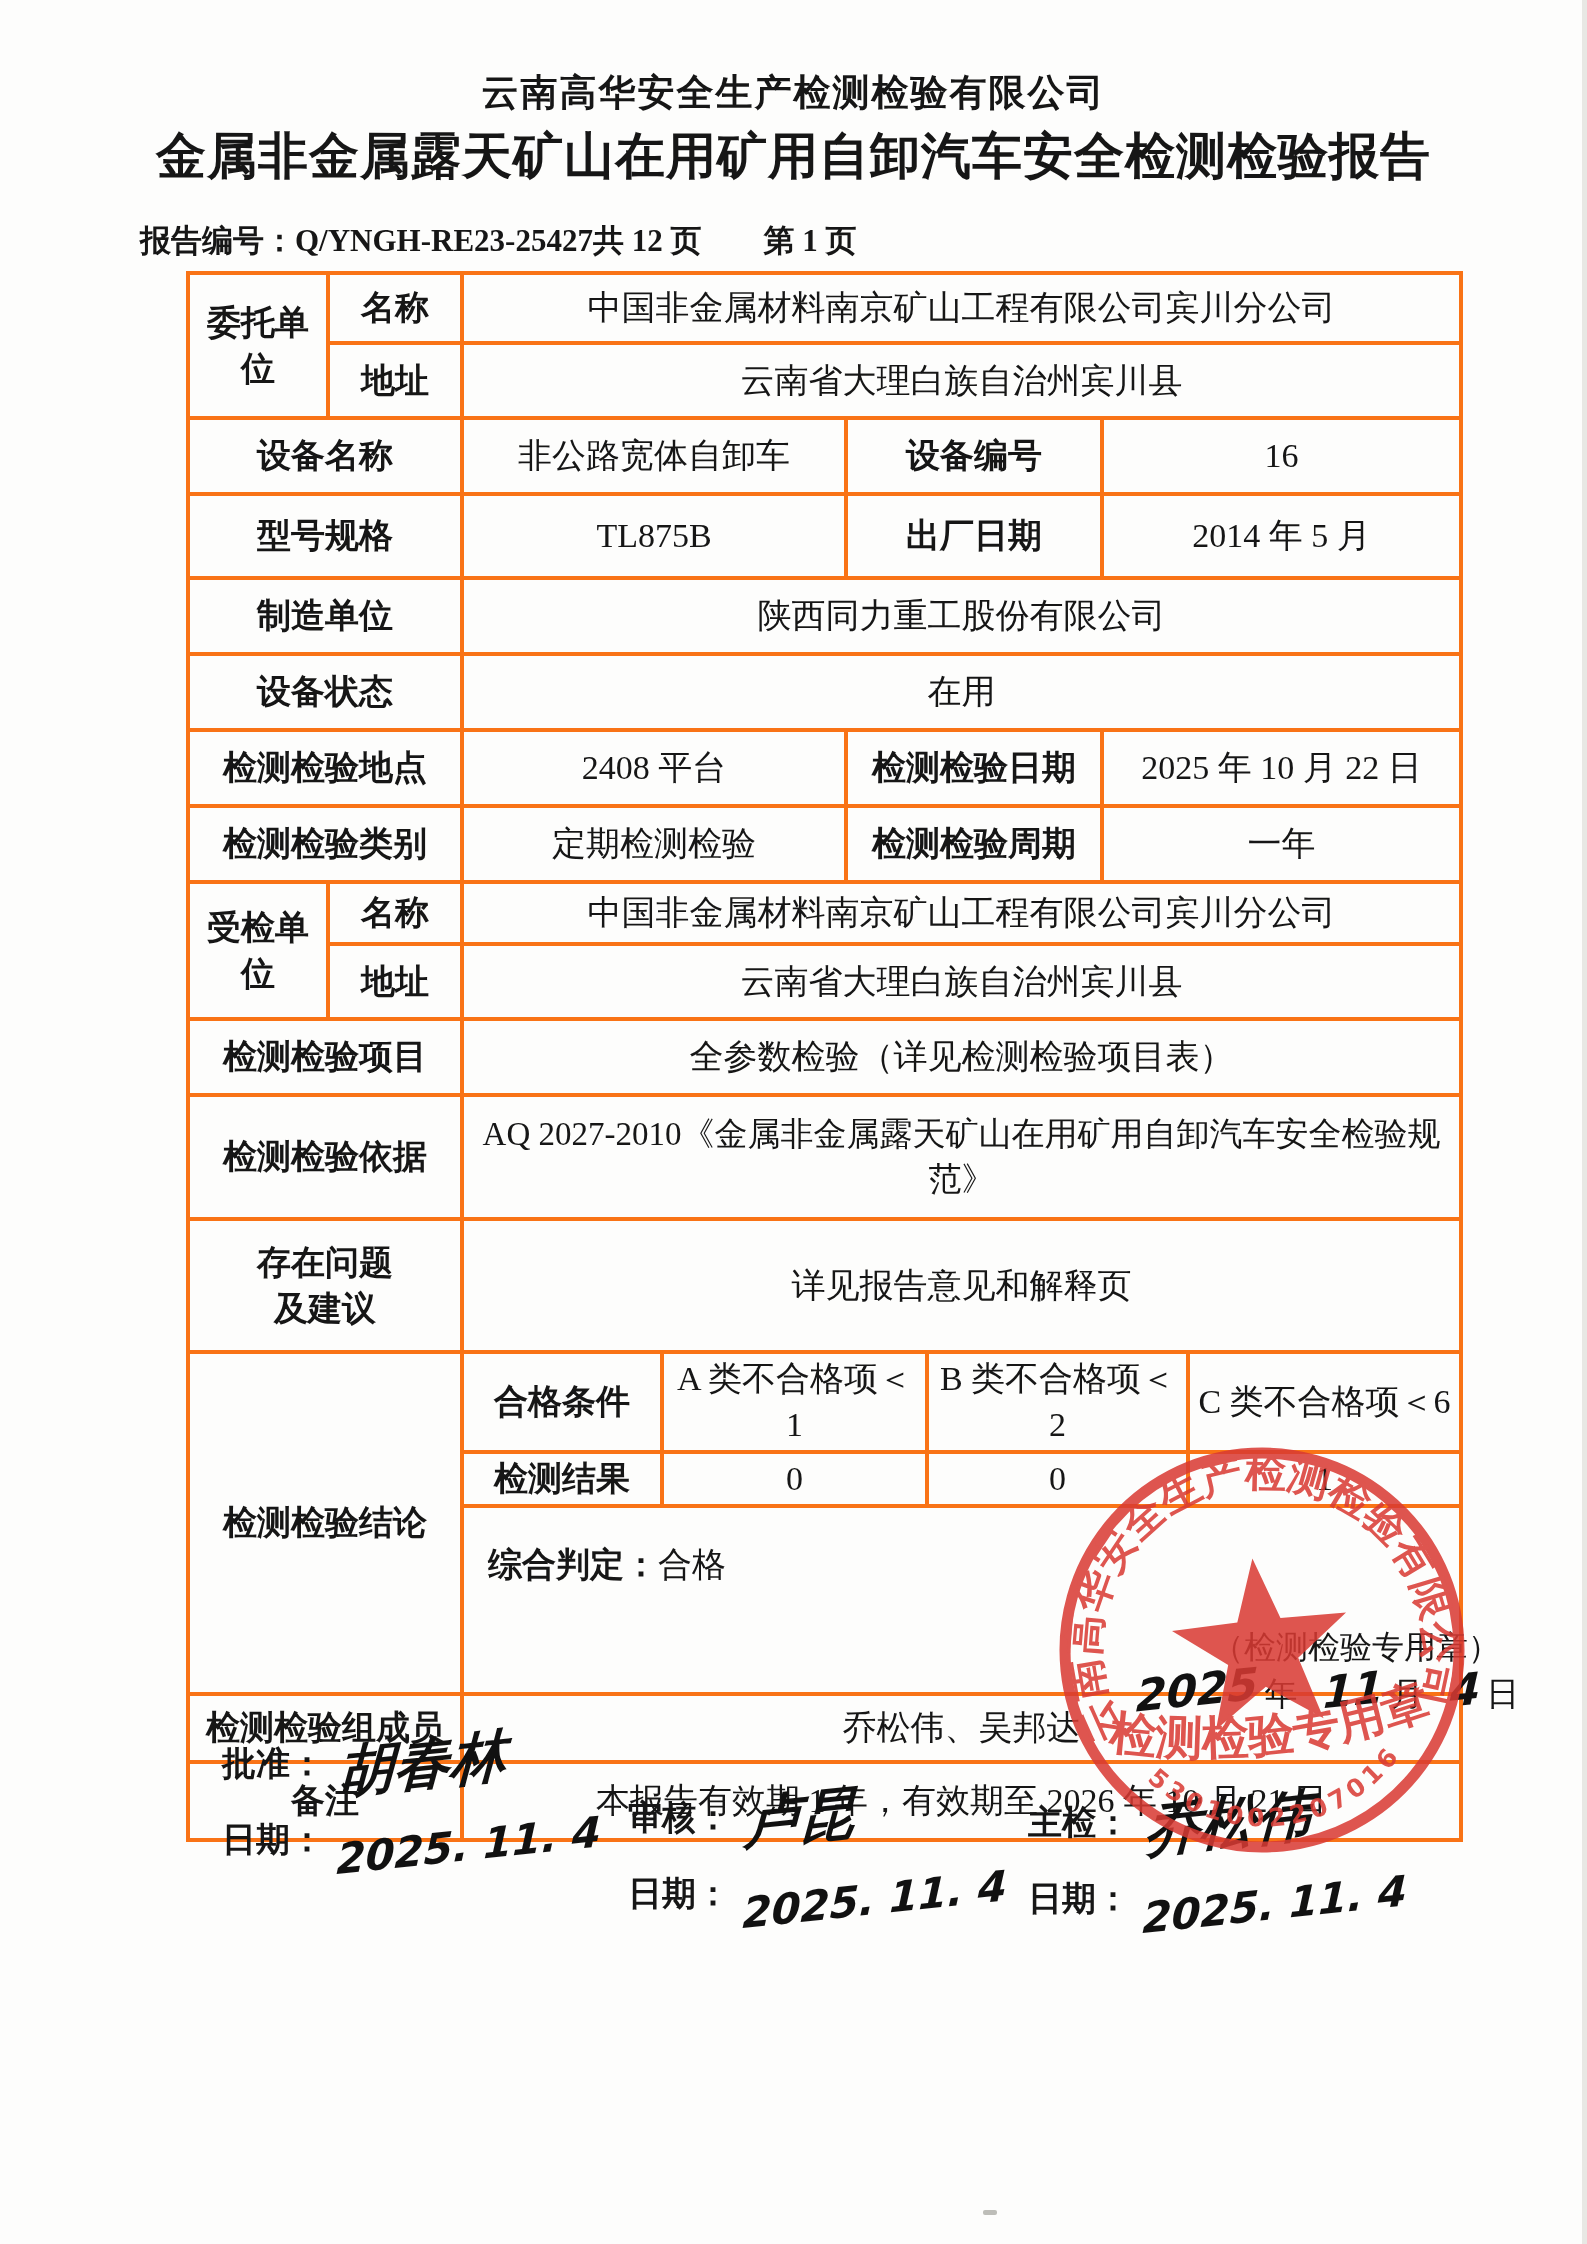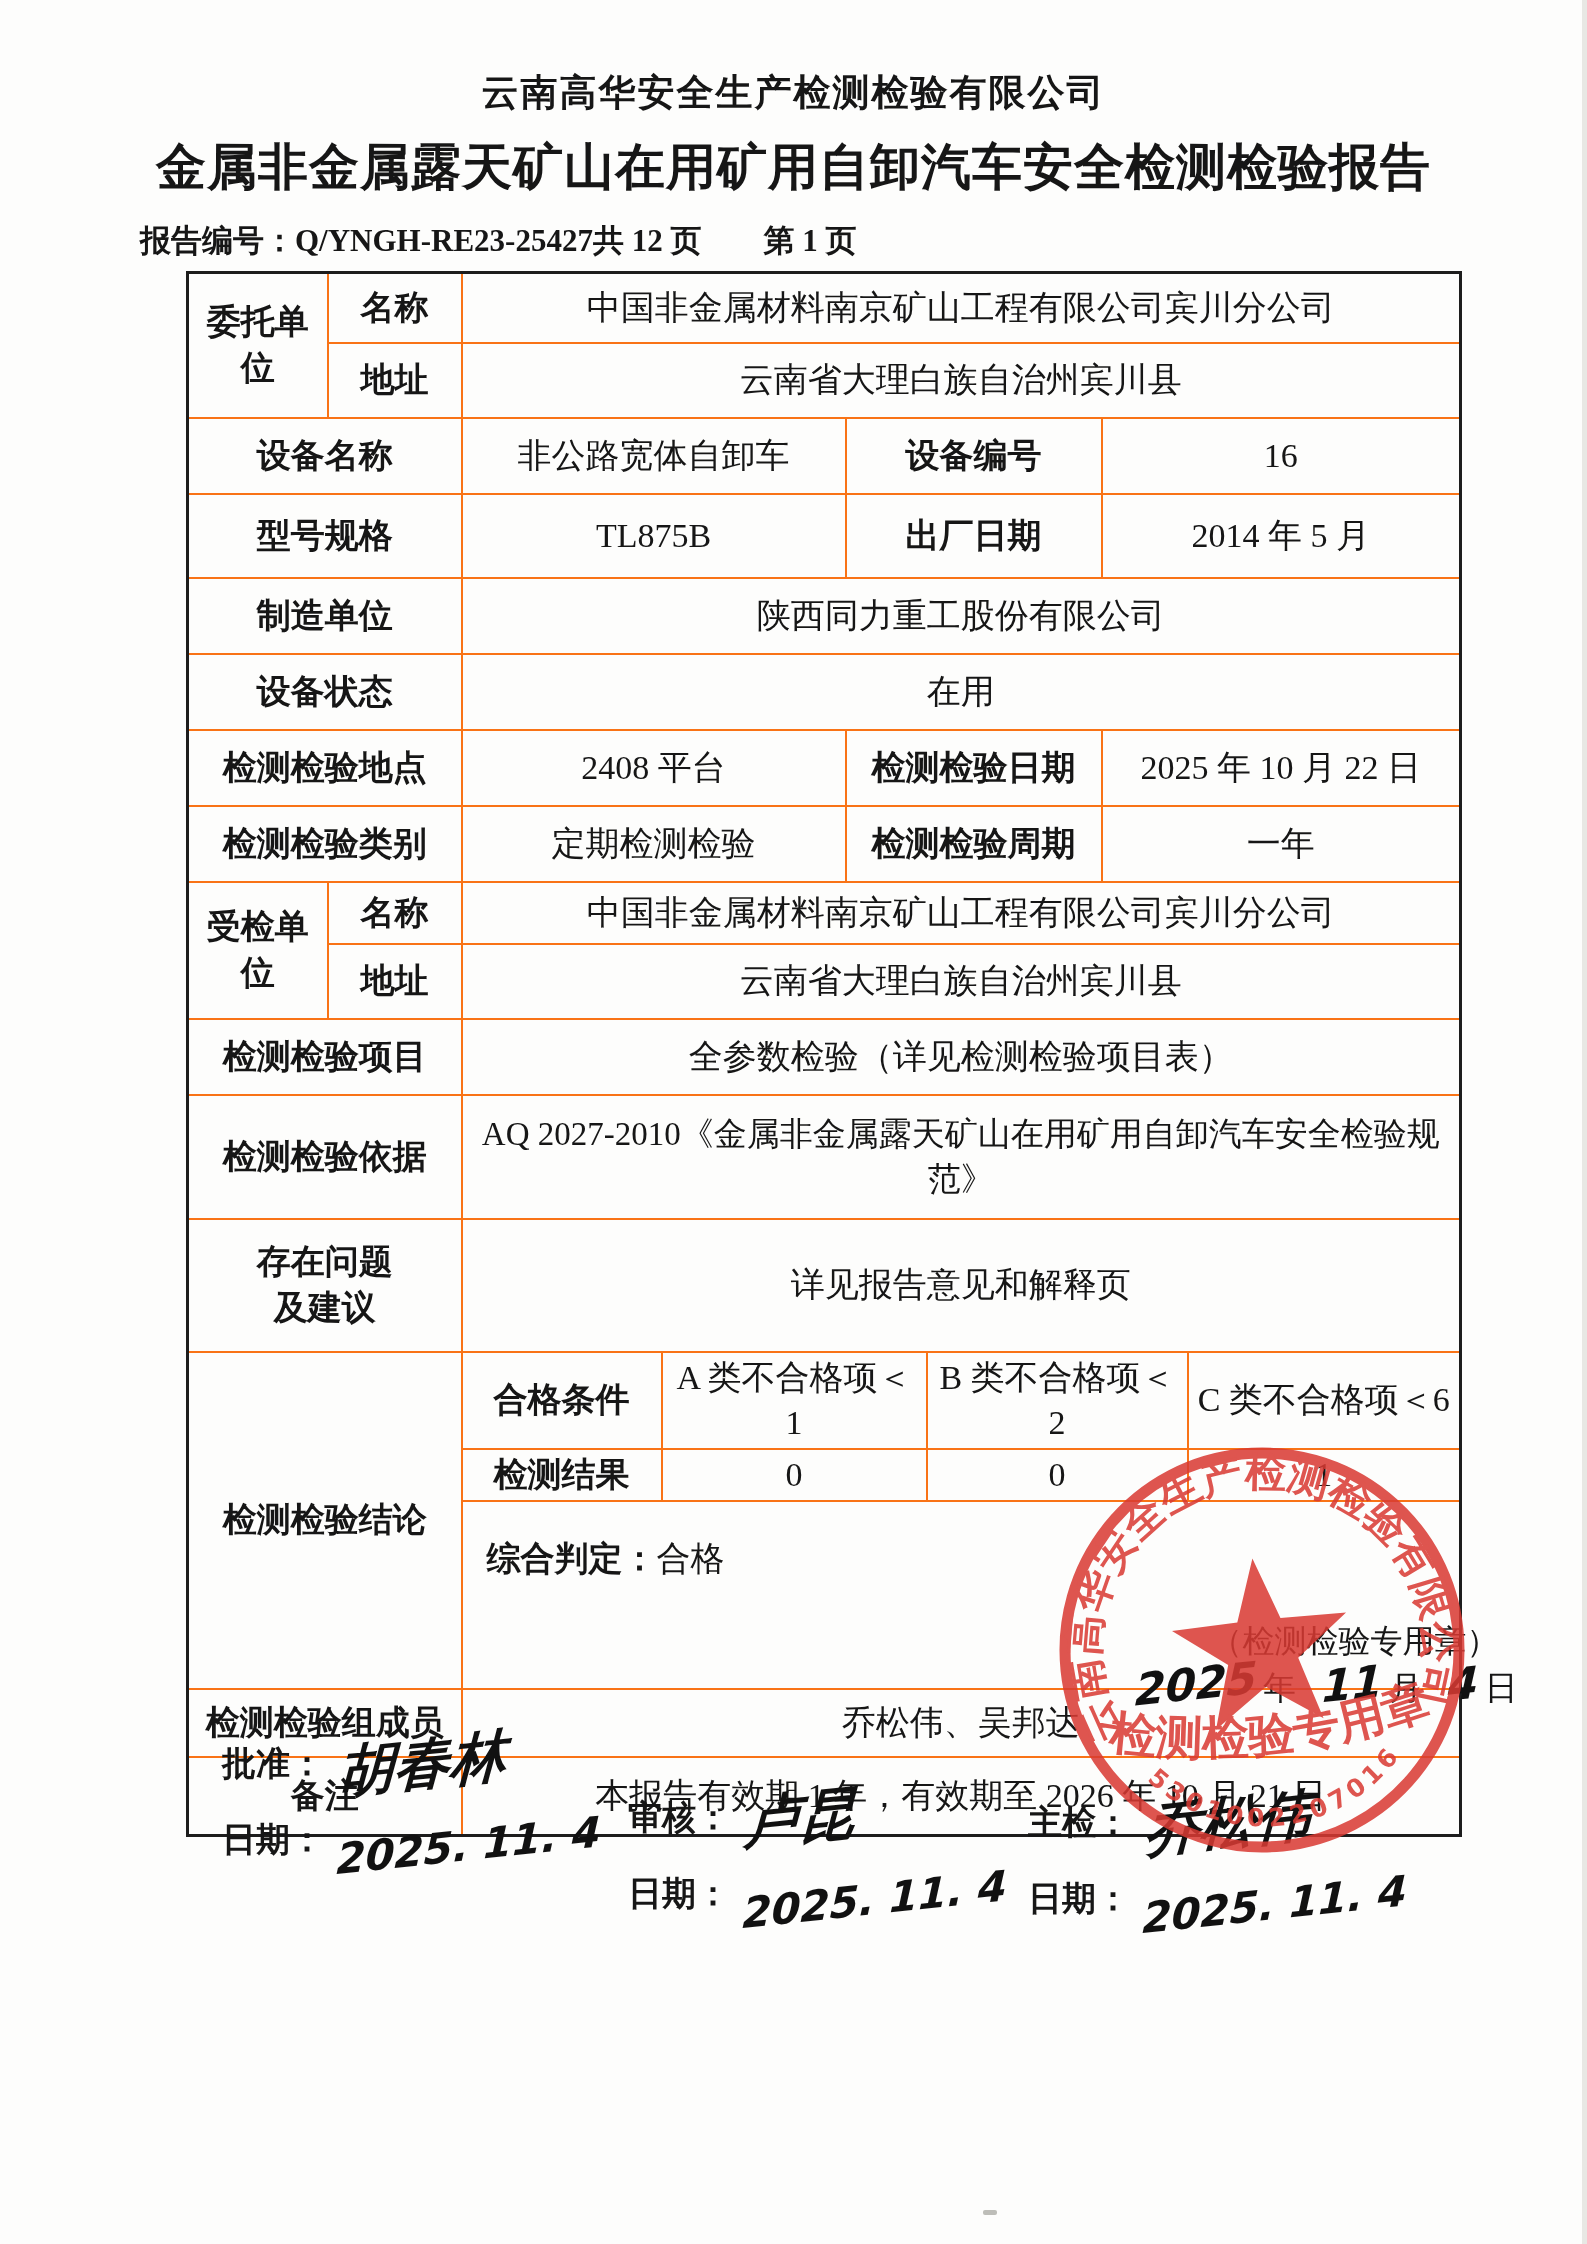--- a/index.html
+++ b/index.html
@@ -6,36 +6,36 @@
   body{
     width:1587px;height:2244px;position:relative;overflow:hidden;
     background:#fdfdfc;color:#161616;
     font-family:"Liberation Serif","DejaVu Serif",serif;
   }
   .page-edge{position:absolute;right:0;top:0;width:5px;height:100%;background:#e8e8e4;}
 
   
   .hdr{position:absolute;top:68px;left:0;width:100%;text-align:center;}
   .hdr .company{font-size:37px;font-weight:700;letter-spacing:2px;}
-  .hdr .title{font-size:50px;font-weight:700;letter-spacing:1px;margin-top:16px;}
+  .hdr .title{font-size:50px;font-weight:700;letter-spacing:1px;margin-top:5px;}
   .report-line{
     position:absolute;top:220px;left:140px;width:1322px;
     display:flex;align-items:baseline;
     font-size:31px;font-weight:700;
   }
   .report-line .pg{display:flex;gap:62px;}
 
   
   table.doc{
     position:absolute;left:186px;top:271px;width:1273px;
     border-collapse:collapse;table-layout:fixed;
     border:3px solid #1d1d1d;
   }
   table.doc td{
-    border:2px solid #f97316;
+    border:4px solid #f97316;
     text-align:center;vertical-align:middle;
     font-size:34px;line-height:1.35;
     padding:2px 6px;overflow:visible;
   }
   td.lbl{font-weight:700;}
   td.left{text-align:left;padding-left:12px;}
   td.small{font-size:30px;padding:0 4px;}
   td.concl-main{position:relative;vertical-align:top;text-align:left;}
   .verdict{position:absolute;left:24px;top:34px;white-space:nowrap;}
   .verdict .v-label{font-weight:700;}

